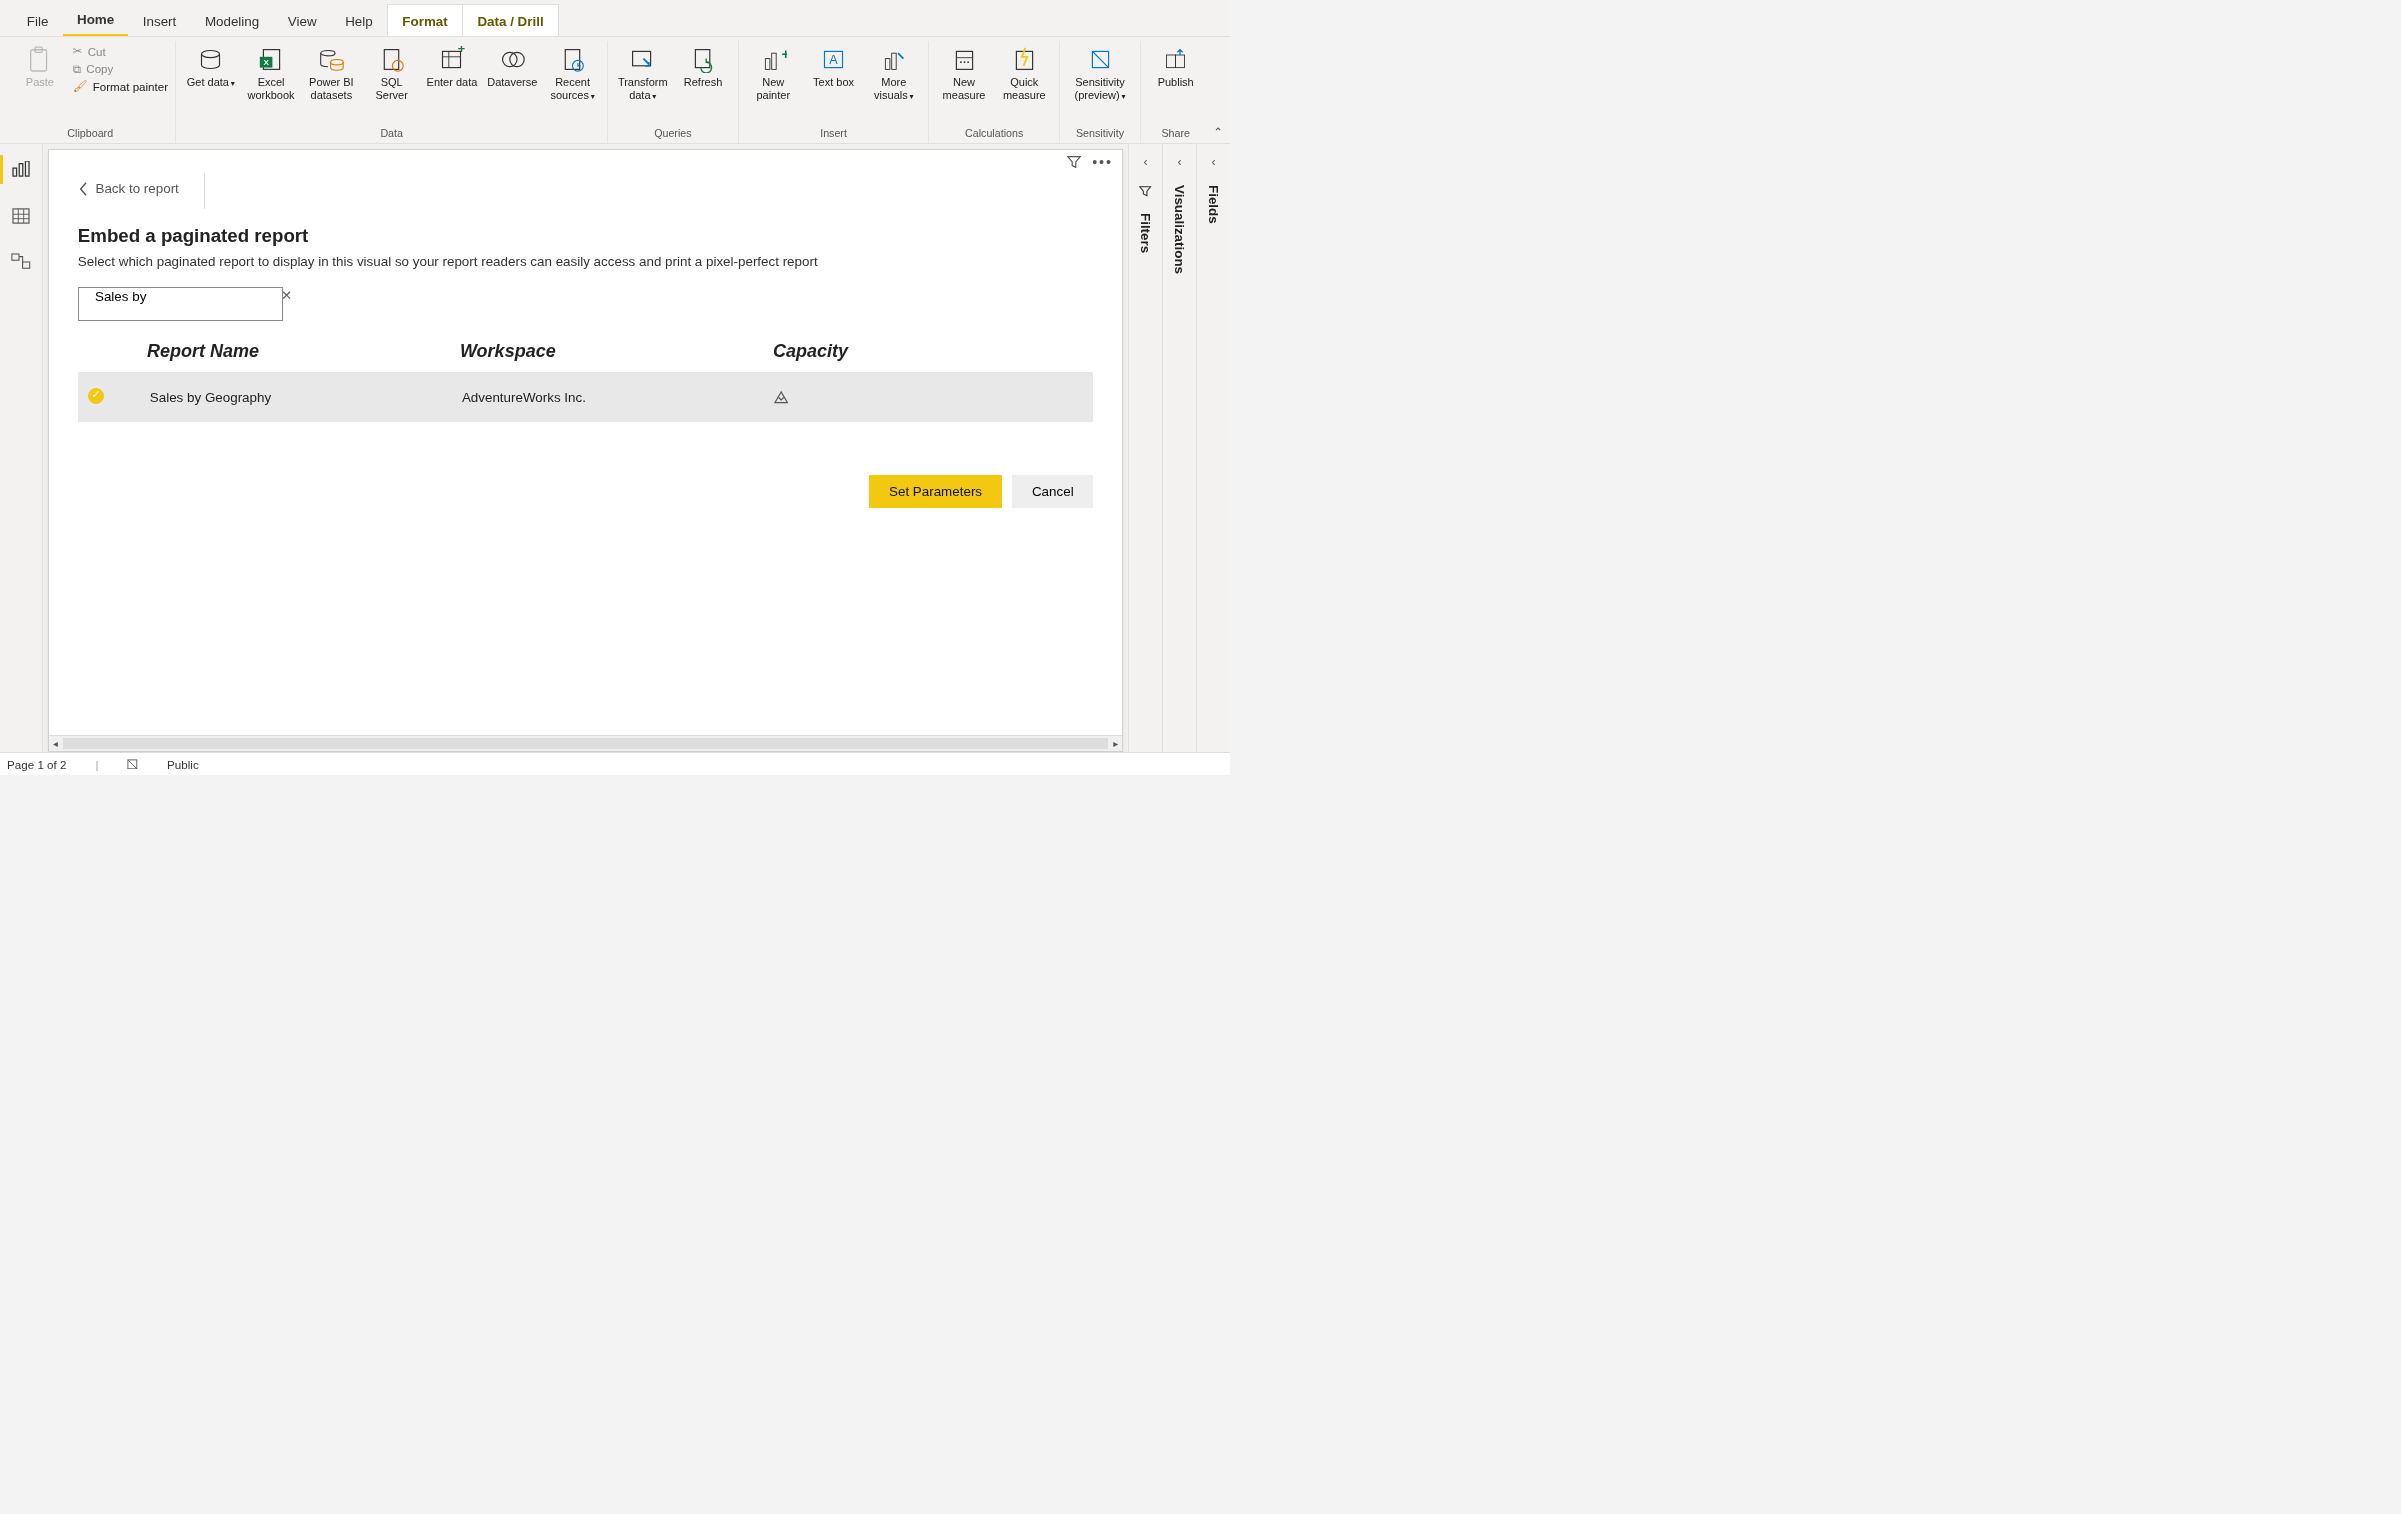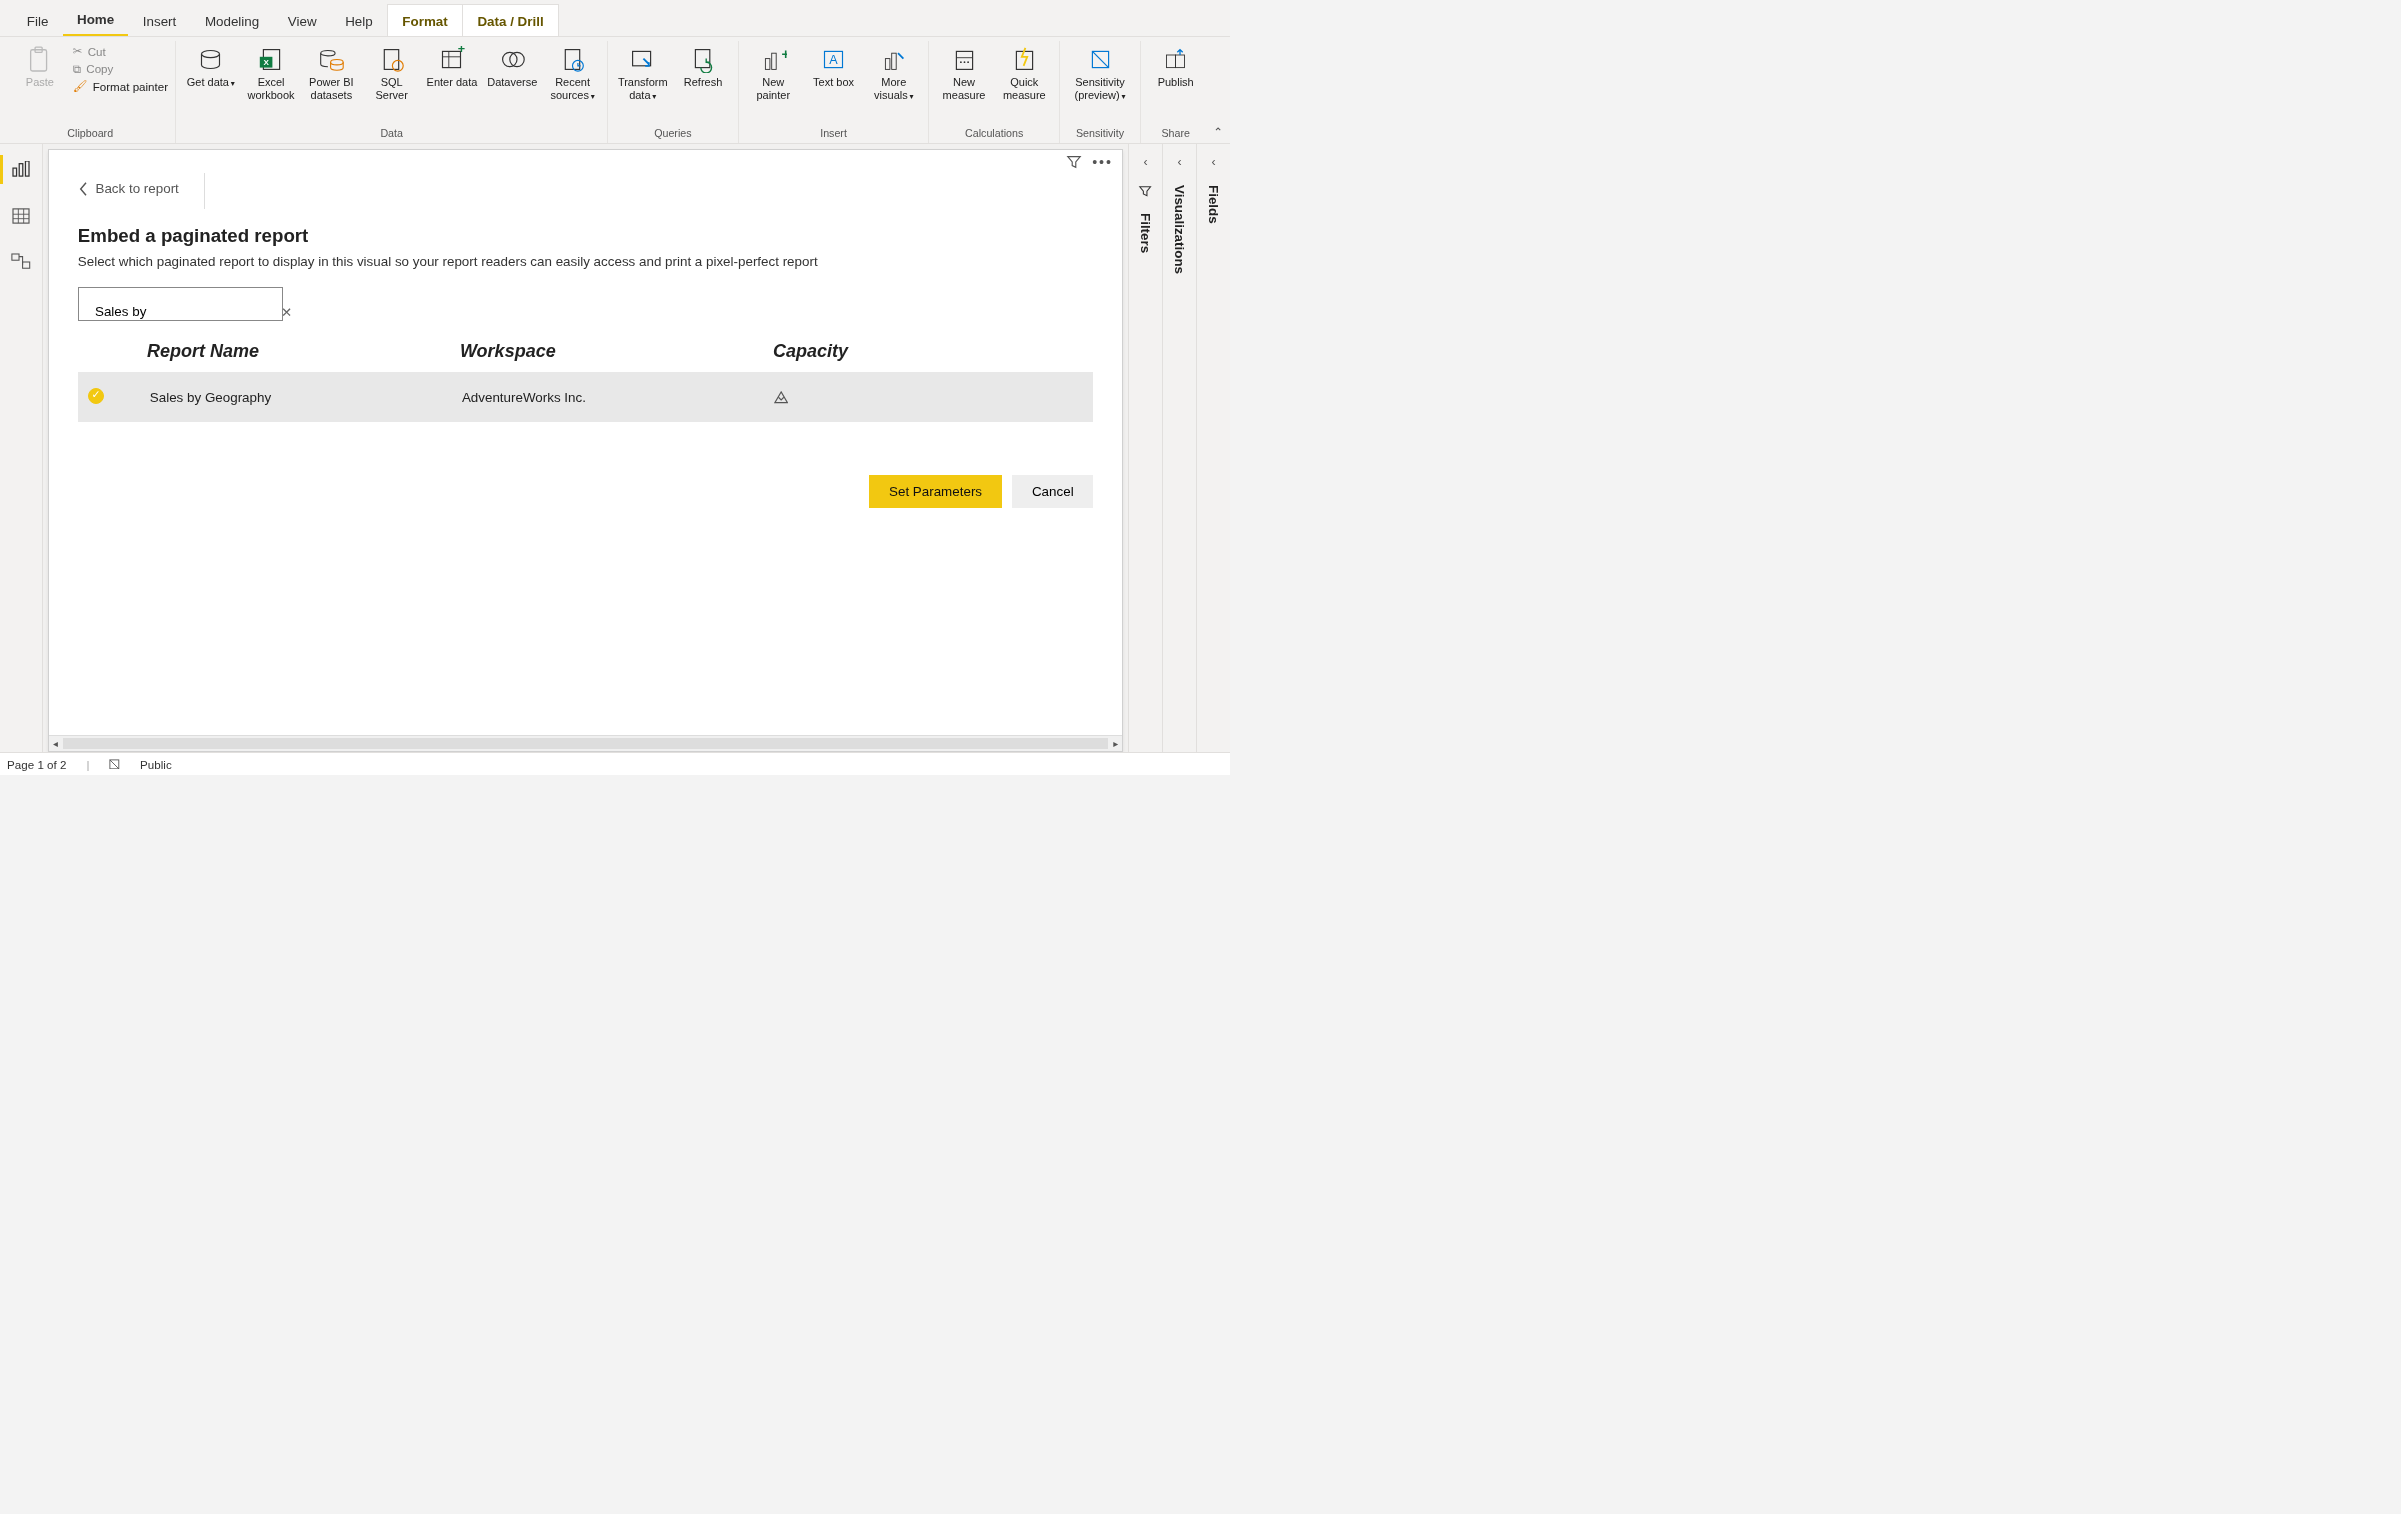--- a/index.html
+++ b/index.html
@@ -34,21 +34,21 @@
 
   
   .canvas-wrap { flex: 1; display: flex; flex-direction: column; background: #cfcfcf0a; padding: 5.3px 5.3px 0 5.3px; min-width:0;}
   .visual { flex: 1; background: #fff; border: 0.9px solid #d0d0d0; box-shadow: 0 1.8px 3.6px rgba(0,0,0,.08); display: flex; flex-direction: column; min-height:0; overflow:hidden;}
   .visual-header { display: flex; justify-content: flex-end; align-items: center; gap: 10.7px; padding: 3.6px 9px; color: #555;}
   .visual-body { flex: 1; padding: 0 28.5px; display: flex; flex-direction: column; overflow:hidden;}
   .back-row { display: flex; align-items: flex-start; gap: 7px; padding: 7.1px 0 12.5px; border-right: 0.9px solid #ddd; width: max-content; padding-right: 25px;}
   .back-row span.lbl { font-size: 13.4px; color: #555; }
   h2.title { font-size: 18.7px; font-weight: 600; margin: 16px 0 7.1px; }
   .subtitle { font-size: 13.4px; color: #333; margin-bottom: 18px; }
-  .search-box { display: flex; align-items: flex-end; border: 0.9px solid #888; width: 205px; height: 34px; padding: 0 7.1px; gap: 7.1px;}
+  .search-box { display: flex; align-items: flex-start; border: 0.9px solid #888; width: 205px; height: 34px; padding: 0 7.1px; gap: 7.1px;}
   .search-box input { border: none; outline: none; flex:1; font-size:13.4px; }
   .clear-x { cursor:pointer; color:#666; font-size:13.4px;}
 
   .table { margin-top: 19.6px; }
   .thead, .trow { display: grid; grid-template-columns: 62px 1fr 1fr 1fr; align-items: center; padding: 0 7.1px; }
   .thead { font-weight: 600; font-size: 18px; padding-bottom: 10.7px; font-style: italic; }
   .trow { height: 50px; font-size: 13.4px; }
   .trow.alt { background: #f1f1f1; }
   .trow.alt2 { background: #e8e8e8; padding-left: 10px; }
   .radio { width:16px; height:16px; border:1.3px solid #555; border-radius:50%; display:inline-block; position:relative;}
@@ -63,21 +63,21 @@
   .hscroll { height: 16px; background:#f0f0f0; display:flex; align-items:center; justify-content:space-between; padding:0 3.6px; font-size:9.8px; color:#555; border-top:0.9px solid #ddd;}
   .hscroll .track { flex:1; height:10.7px; background:#ddd; margin:0 5.3px;}
 
   
   .right-panes { display: flex; }
   .pane { width: 34px; background: #f3f2f1; border-left: 0.9px solid #e1dfdd; display:flex; flex-direction:column; align-items:center; padding-top:10.7px; gap:16px;}
   .pane .chev { font-size:12.5px; color:#555; cursor:pointer;}
   .pane .vlabel { writing-mode: vertical-rl; font-size: 13.4px; font-weight: 600; color:#222; }
 
   
-  .status-bar { height: 23px; background:#fff; border-top:0.9px solid #e1dfdd; display:flex; align-items:center; gap:20px; padding:0 7.1px; font-size:11.6px; color:#333;}
+  .status-bar { height: 23px; background:#fff; border-top:0.9px solid #e1dfdd; display:flex; align-items:center; gap:29px; padding:0 7.1px; font-size:11.6px; color:#333;}
   .status-bar .sep{ color:#aaa;}
 
   svg { display:block;}
 </style>
 </head>
 <body>
 
 <div class="app">
 
   <div class="menu-bar">

